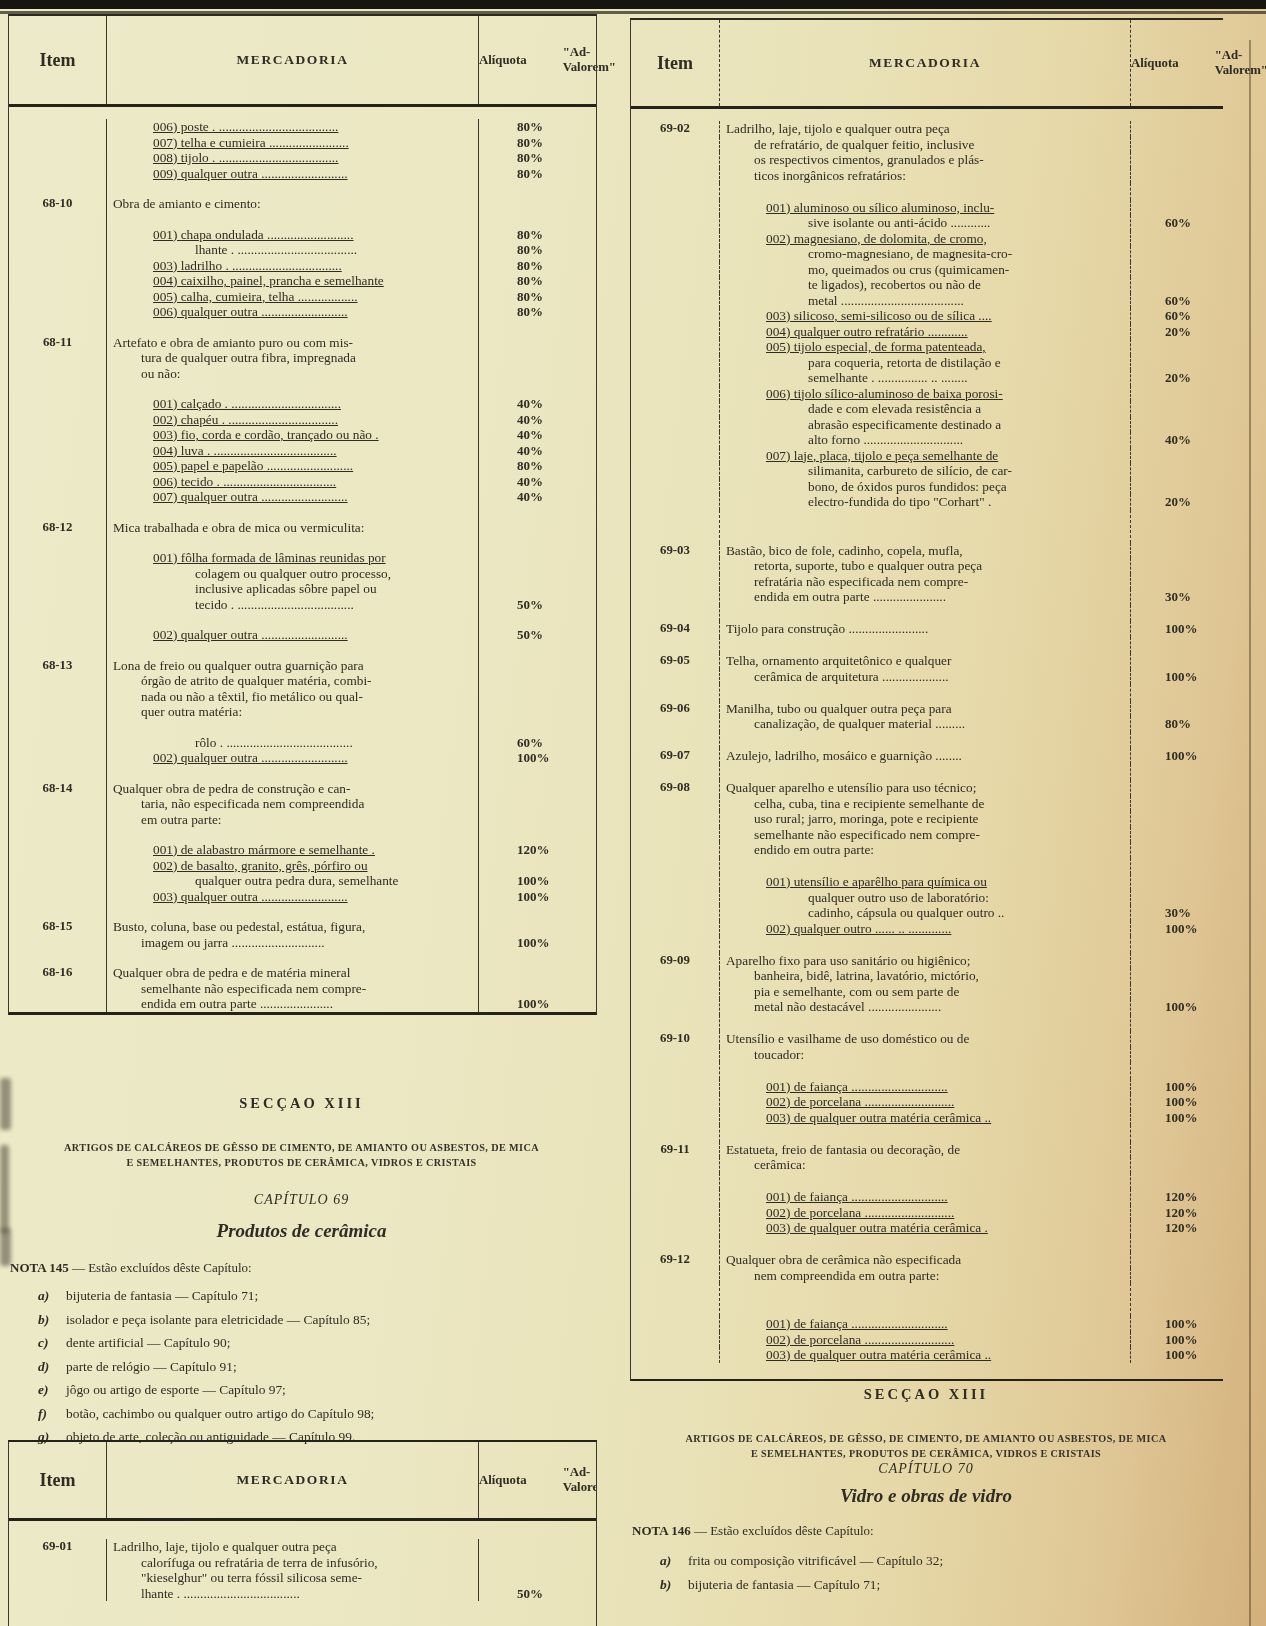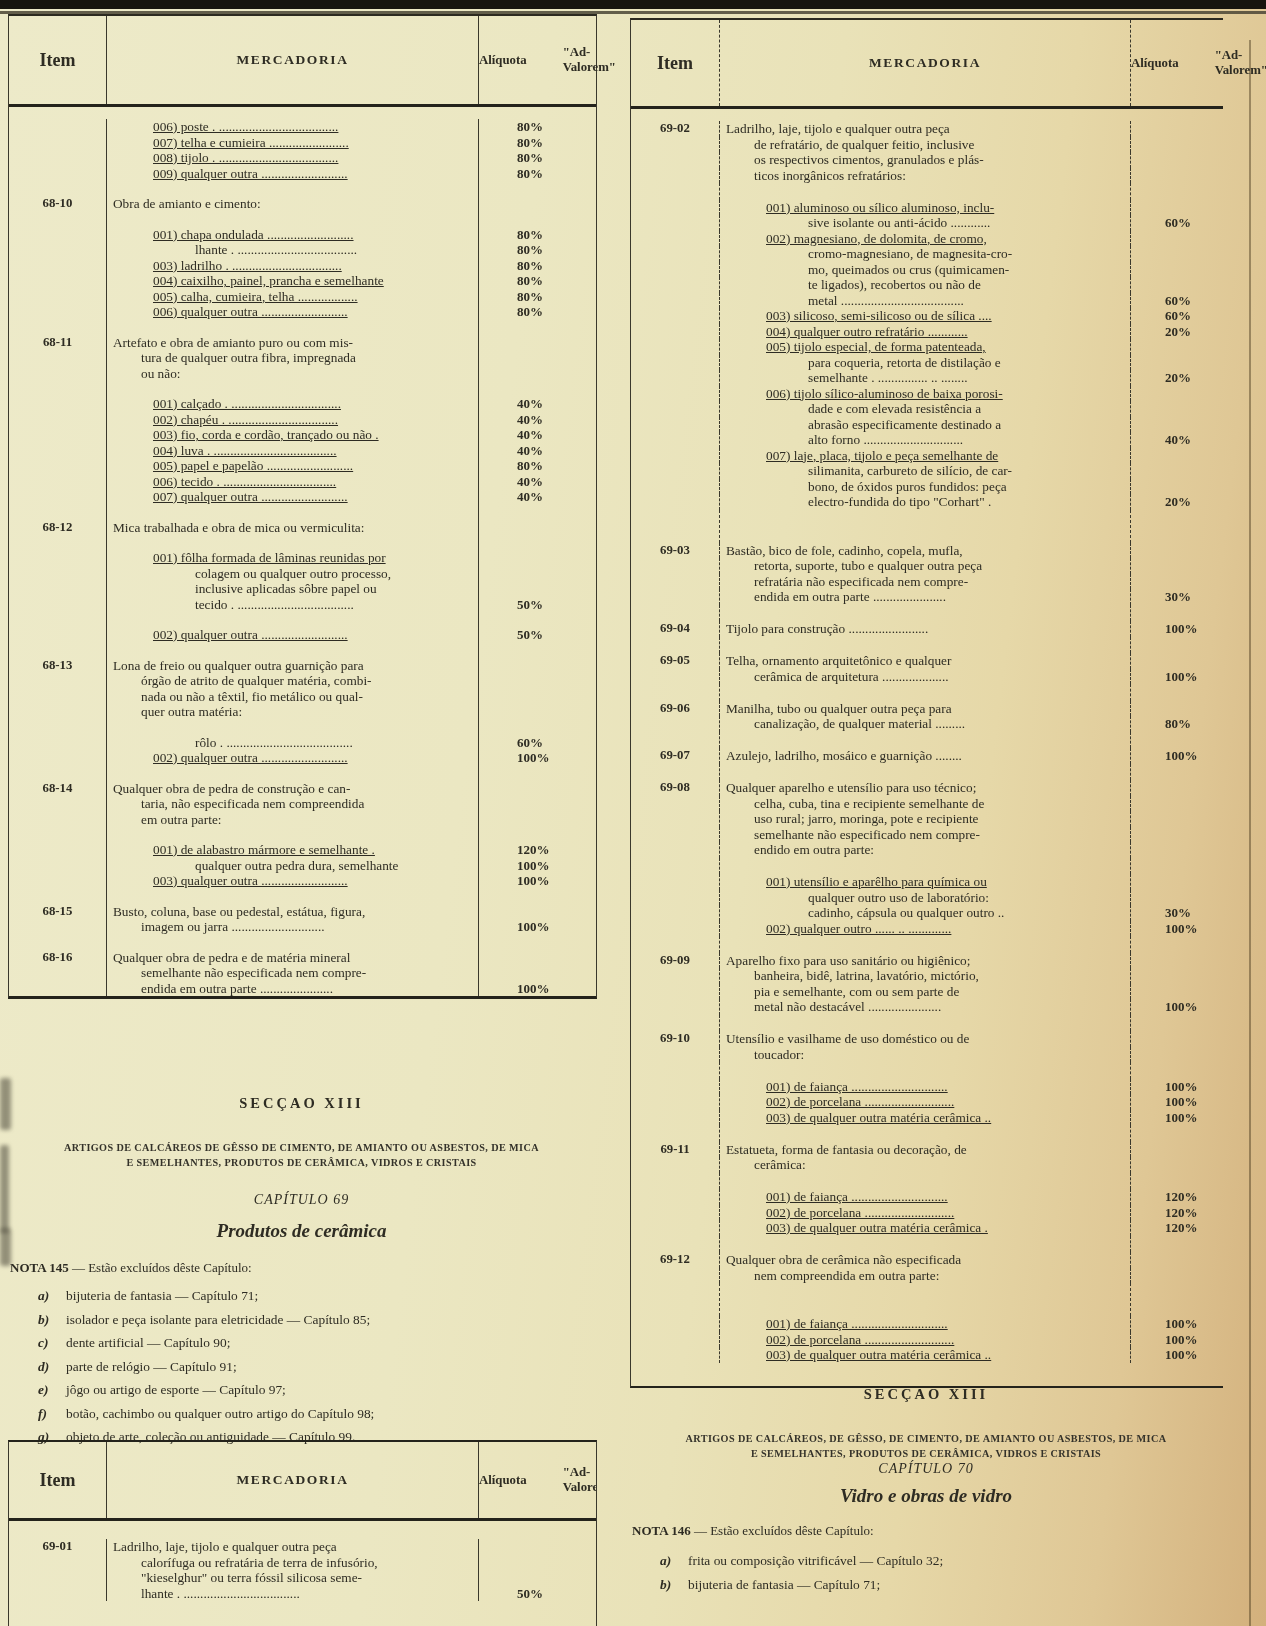--- a/index.html
+++ b/index.html
@@ -36,21 +36,21 @@
   .cont .lx{padding-left:88px;}
   .line.sp{height:var(--sp);}
   .line.sp2{height:calc(var(--sp)*2);}
 
   #tbl-left-top{left:8px;top:14px;width:587px;--iw:97px;--rw:117px;--lh:15.5px;--sp:15px;border-bottom:3px solid #24231b;}
   #tbl-left-top .tbl-head{height:88px;}
 
   #tbl-right{left:630px;top:18px;width:592px;--iw:88px;--rw:92px;--lh:15.5px;--sp:16.5px;border-bottom:2.5px solid #24231b;}
   #tbl-right .tbl-head{height:86px;}
   #tbl-right .line .lr{padding-left:34px;}
-  #tbl-right .tbody{padding-bottom:23px;}
+  #tbl-right .tbody{padding-bottom:16px;}
 
   #tbl-left-bottom{left:8px;top:1440px;width:587px;height:186px;--iw:97px;--rw:117px;--lh:15.5px;--sp:15px;overflow:hidden;border-top:2.5px solid #24231b;}
   #tbl-left-bottom .tbl-head{height:76px;}
   #tbl-left-bottom .tbody{padding-top:18px;}
 
   
   .section{position:absolute;}
   #sec-left{left:8px;top:1057px;width:587px;}
   #sec-right{left:630px;top:1352px;width:592px;}
   .sec-secao{text-align:center;font-weight:700;font-size:14.5px;letter-spacing:3px;}
@@ -323,20 +323,25 @@
       <div class="line sp">
         <span class="li"></span>
         <span class="lx"></span>
         <span class="lr"></span>
       </div>
       <div class="line sub">
         <span class="li"></span>
         <span class="lx">001) de alabastro mármore e semelhante .</span>
         <span class="lr">120%</span>
       </div>
+      <div class="line sub">
+        <span class="li"></span>
+        <span class="lx">002) de basalto, granito, grês, pórfiro ou</span>
+        <span class="lr"></span>
+      </div>
       <div class="line cont">
         <span class="li"></span>
         <span class="lx">qualquer outra pedra dura, semelhante</span>
         <span class="lr">100%</span>
       </div>
       <div class="line sub">
         <span class="li"></span>
         <span class="lx">003) qualquer outra ..........................</span>
         <span class="lr">100%</span>
       </div>
@@ -703,21 +708,21 @@
         <span class="lx">003) de qualquer outra matéria cerâmica ..</span>
         <span class="lr">100%</span>
       </div>
       <div class="line sp">
         <span class="li"></span>
         <span class="lx"></span>
         <span class="lr"></span>
       </div>
       <div class="line main">
         <span class="li">69-11</span>
-        <span class="lx">Estatueta, forma de fantasia ou decoração, de</span>
+        <span class="lx">Estatueta, freio de fantasia ou decoração, de</span>
         <span class="lr"></span>
       </div>
       <div class="line cont2">
         <span class="li"></span>
         <span class="lx">cerâmica:</span>
         <span class="lr"></span>
       </div>
       <div class="line sp">
         <span class="li"></span>
         <span class="lx"></span>

